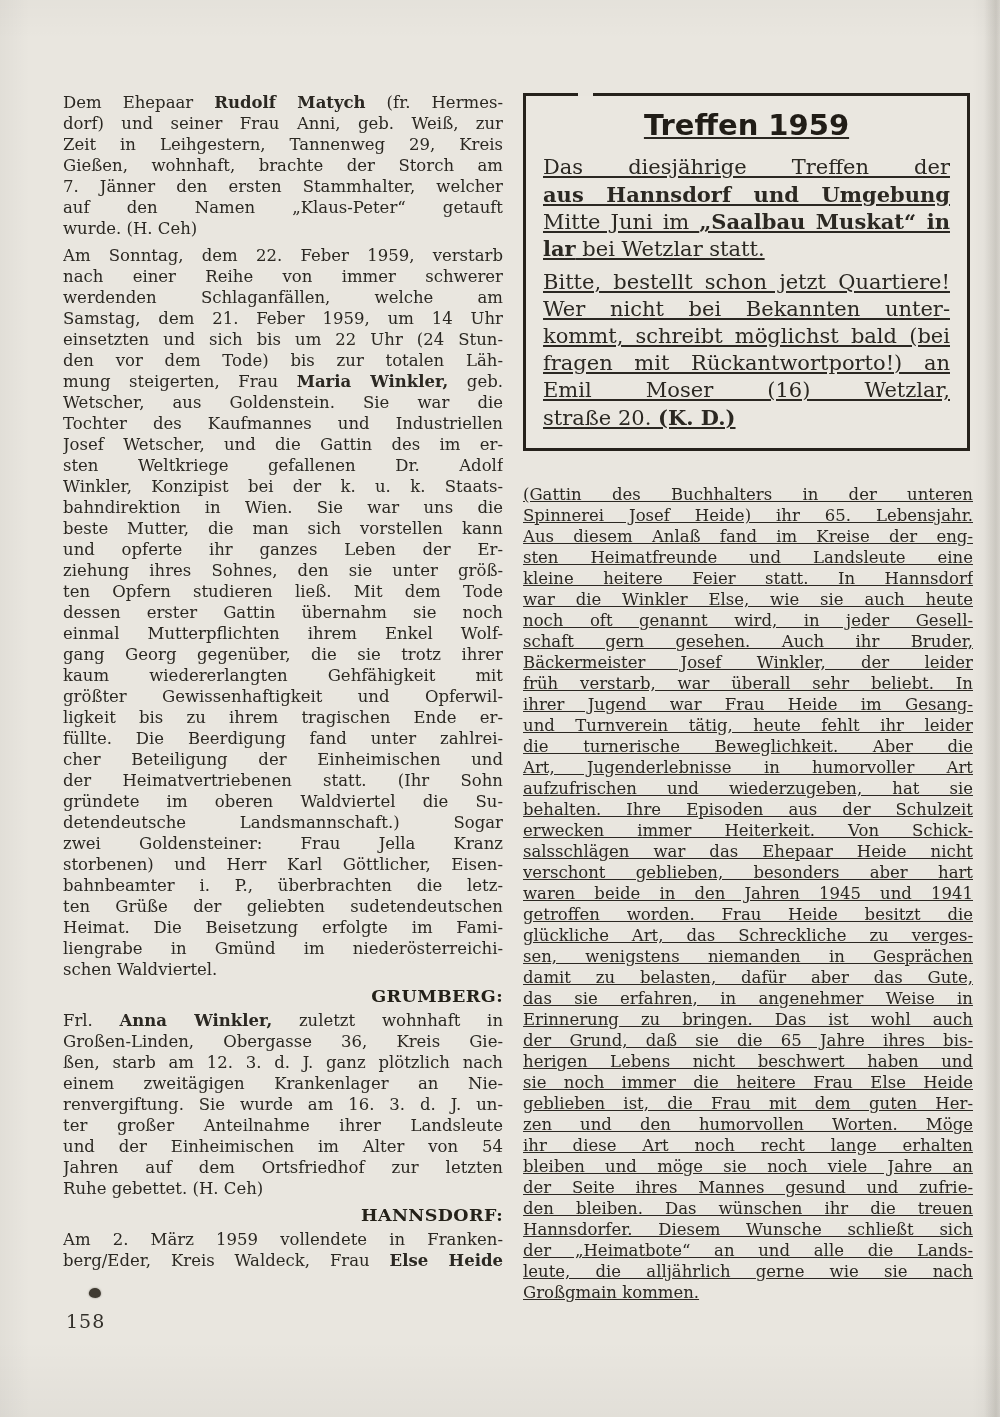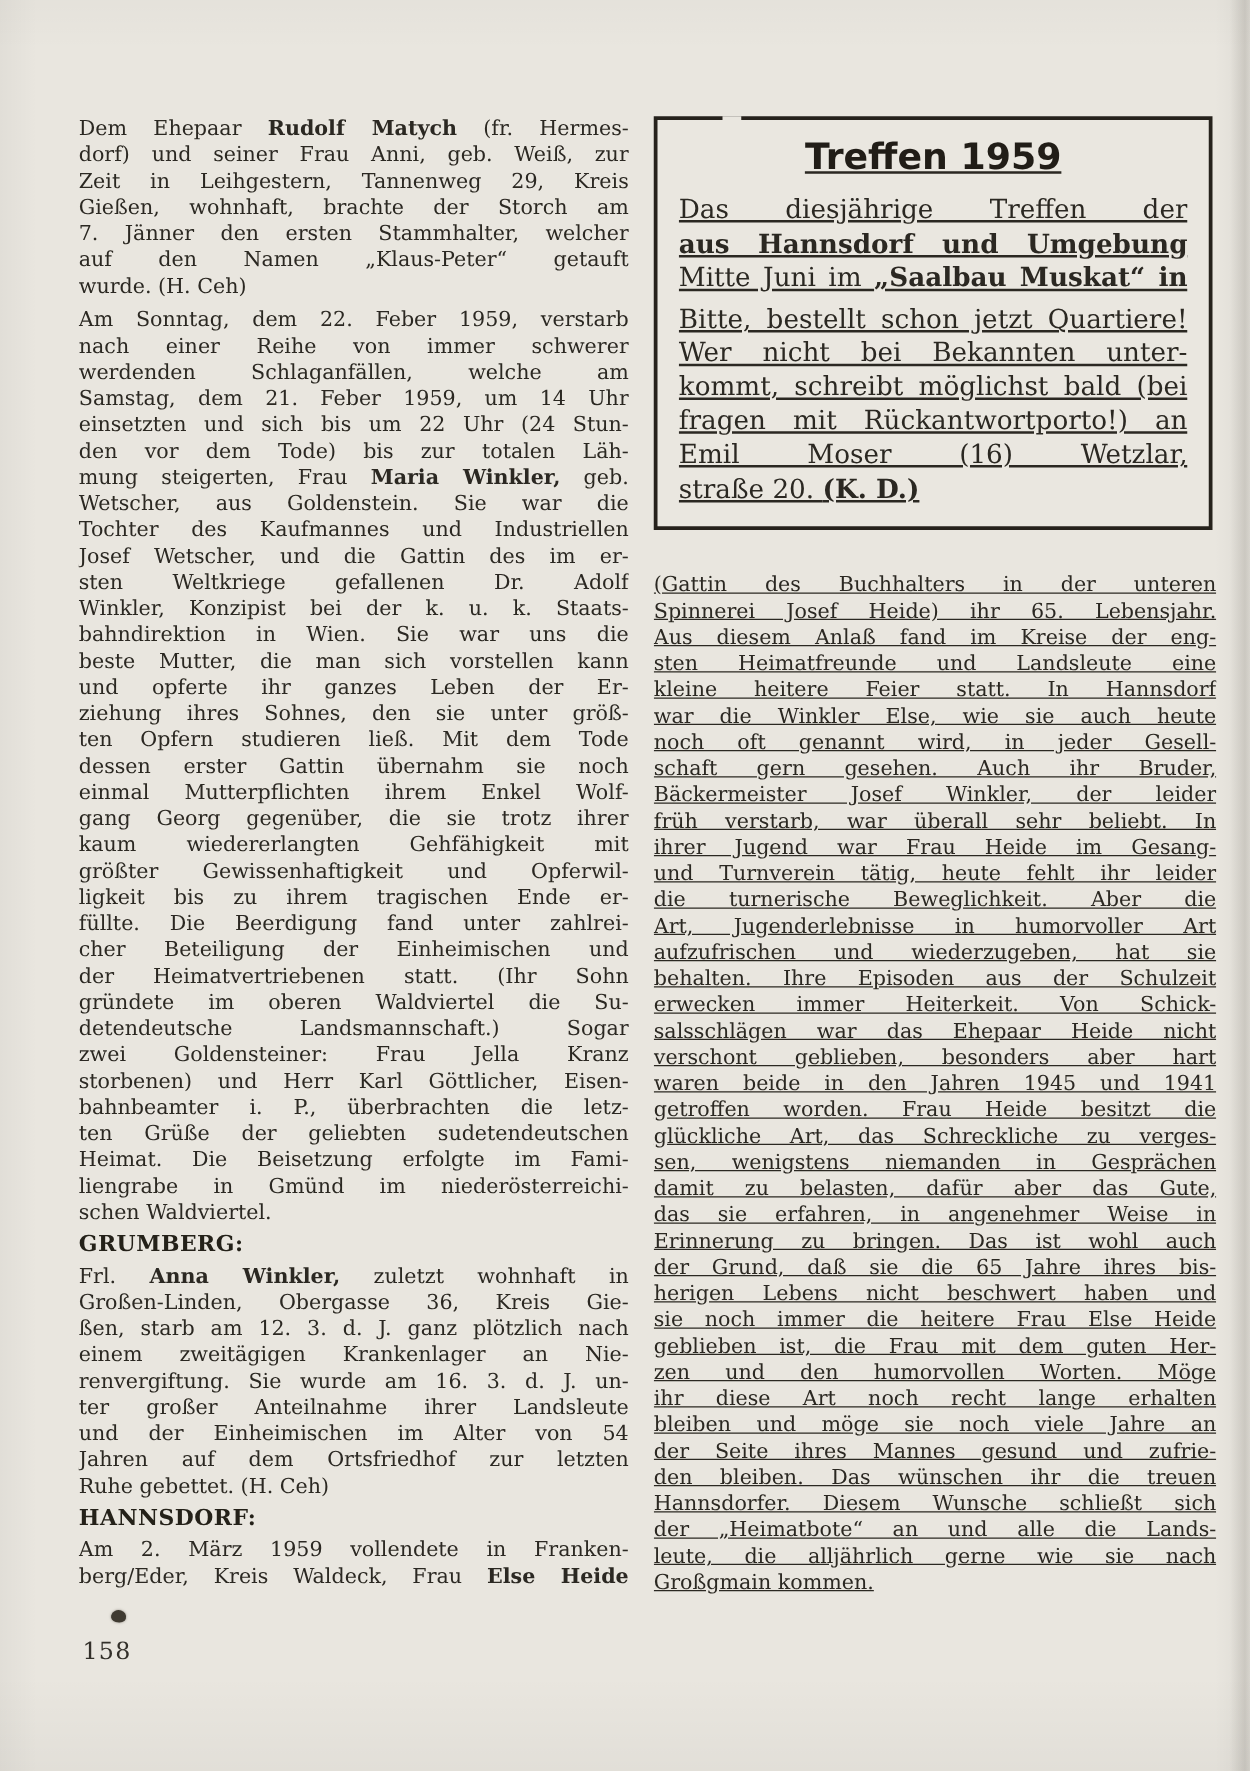--- a/index.html
+++ b/index.html
@@ -19,21 +19,21 @@
   .right-col{left:523px;top:93px;width:450px;text-decoration:underline;}
   .para{margin:0 0 6px 0;}
   .tline{
     line-height:21px;height:21px;overflow:hidden;
     text-align:justify;text-align-last:justify;
   }
   .tlast{text-align-last:left;}
   .b{font-weight:bold;}
   .heading{
     font-weight:bold;font-size:17.5px;line-height:21px;
-    margin:5px 0 3px 0;letter-spacing:0.4px;color:#242119;
+    margin:5px 0 3px 0;letter-spacing:0.4px;color:#242119;text-align:right;
   }
   .box{
     position:relative;box-sizing:border-box;width:447px;
     border:3px solid #26221c;
     padding:8px 17px 10px 17px;
     margin:0 0 33px 0;
     background:rgba(255,255,255,0.06);
   }
   .box .tline{line-height:27px;height:27px;font-size:21px;}
   .box .para{margin:0 0 7px 0;}
@@ -126,20 +126,21 @@
     </div>
 
   <div class="col right-col">
     <div class="box">
       <div class="border-gap"></div>
       <div class="box-title">Treffen 1959</div>
       <div class="para">
           <div class="tline"><span>Das diesjährige Treffen der Landsleute</span></div>
           <div class="tline"><span class="b">aus Hannsdorf und Umgebung</span><span> findet</span></div>
           <div class="tline"><span>Mitte Juni im </span><span class="b">„Saalbau Muskat“ in Aß-</span></div>
+          <div class="tline tlast"><span class="b">lar</span><span> bei Wetzlar statt.</span></div>
         </div>
       <div class="para">
           <div class="tline"><span>Bitte, bestellt schon jetzt Quartiere!</span></div>
           <div class="tline"><span>Wer nicht bei Bekannten unter-</span></div>
           <div class="tline"><span>kommt, schreibt möglichst bald (bei An-</span></div>
           <div class="tline"><span>fragen mit Rückantwortporto!) an Lm.</span></div>
           <div class="tline"><span>Emil Moser (16) Wetzlar, Gabelsberger-</span></div>
           <div class="tline tlast"><span>straße 20. </span><span class="b">(K. D.)</span></div>
         </div>
     </div>

